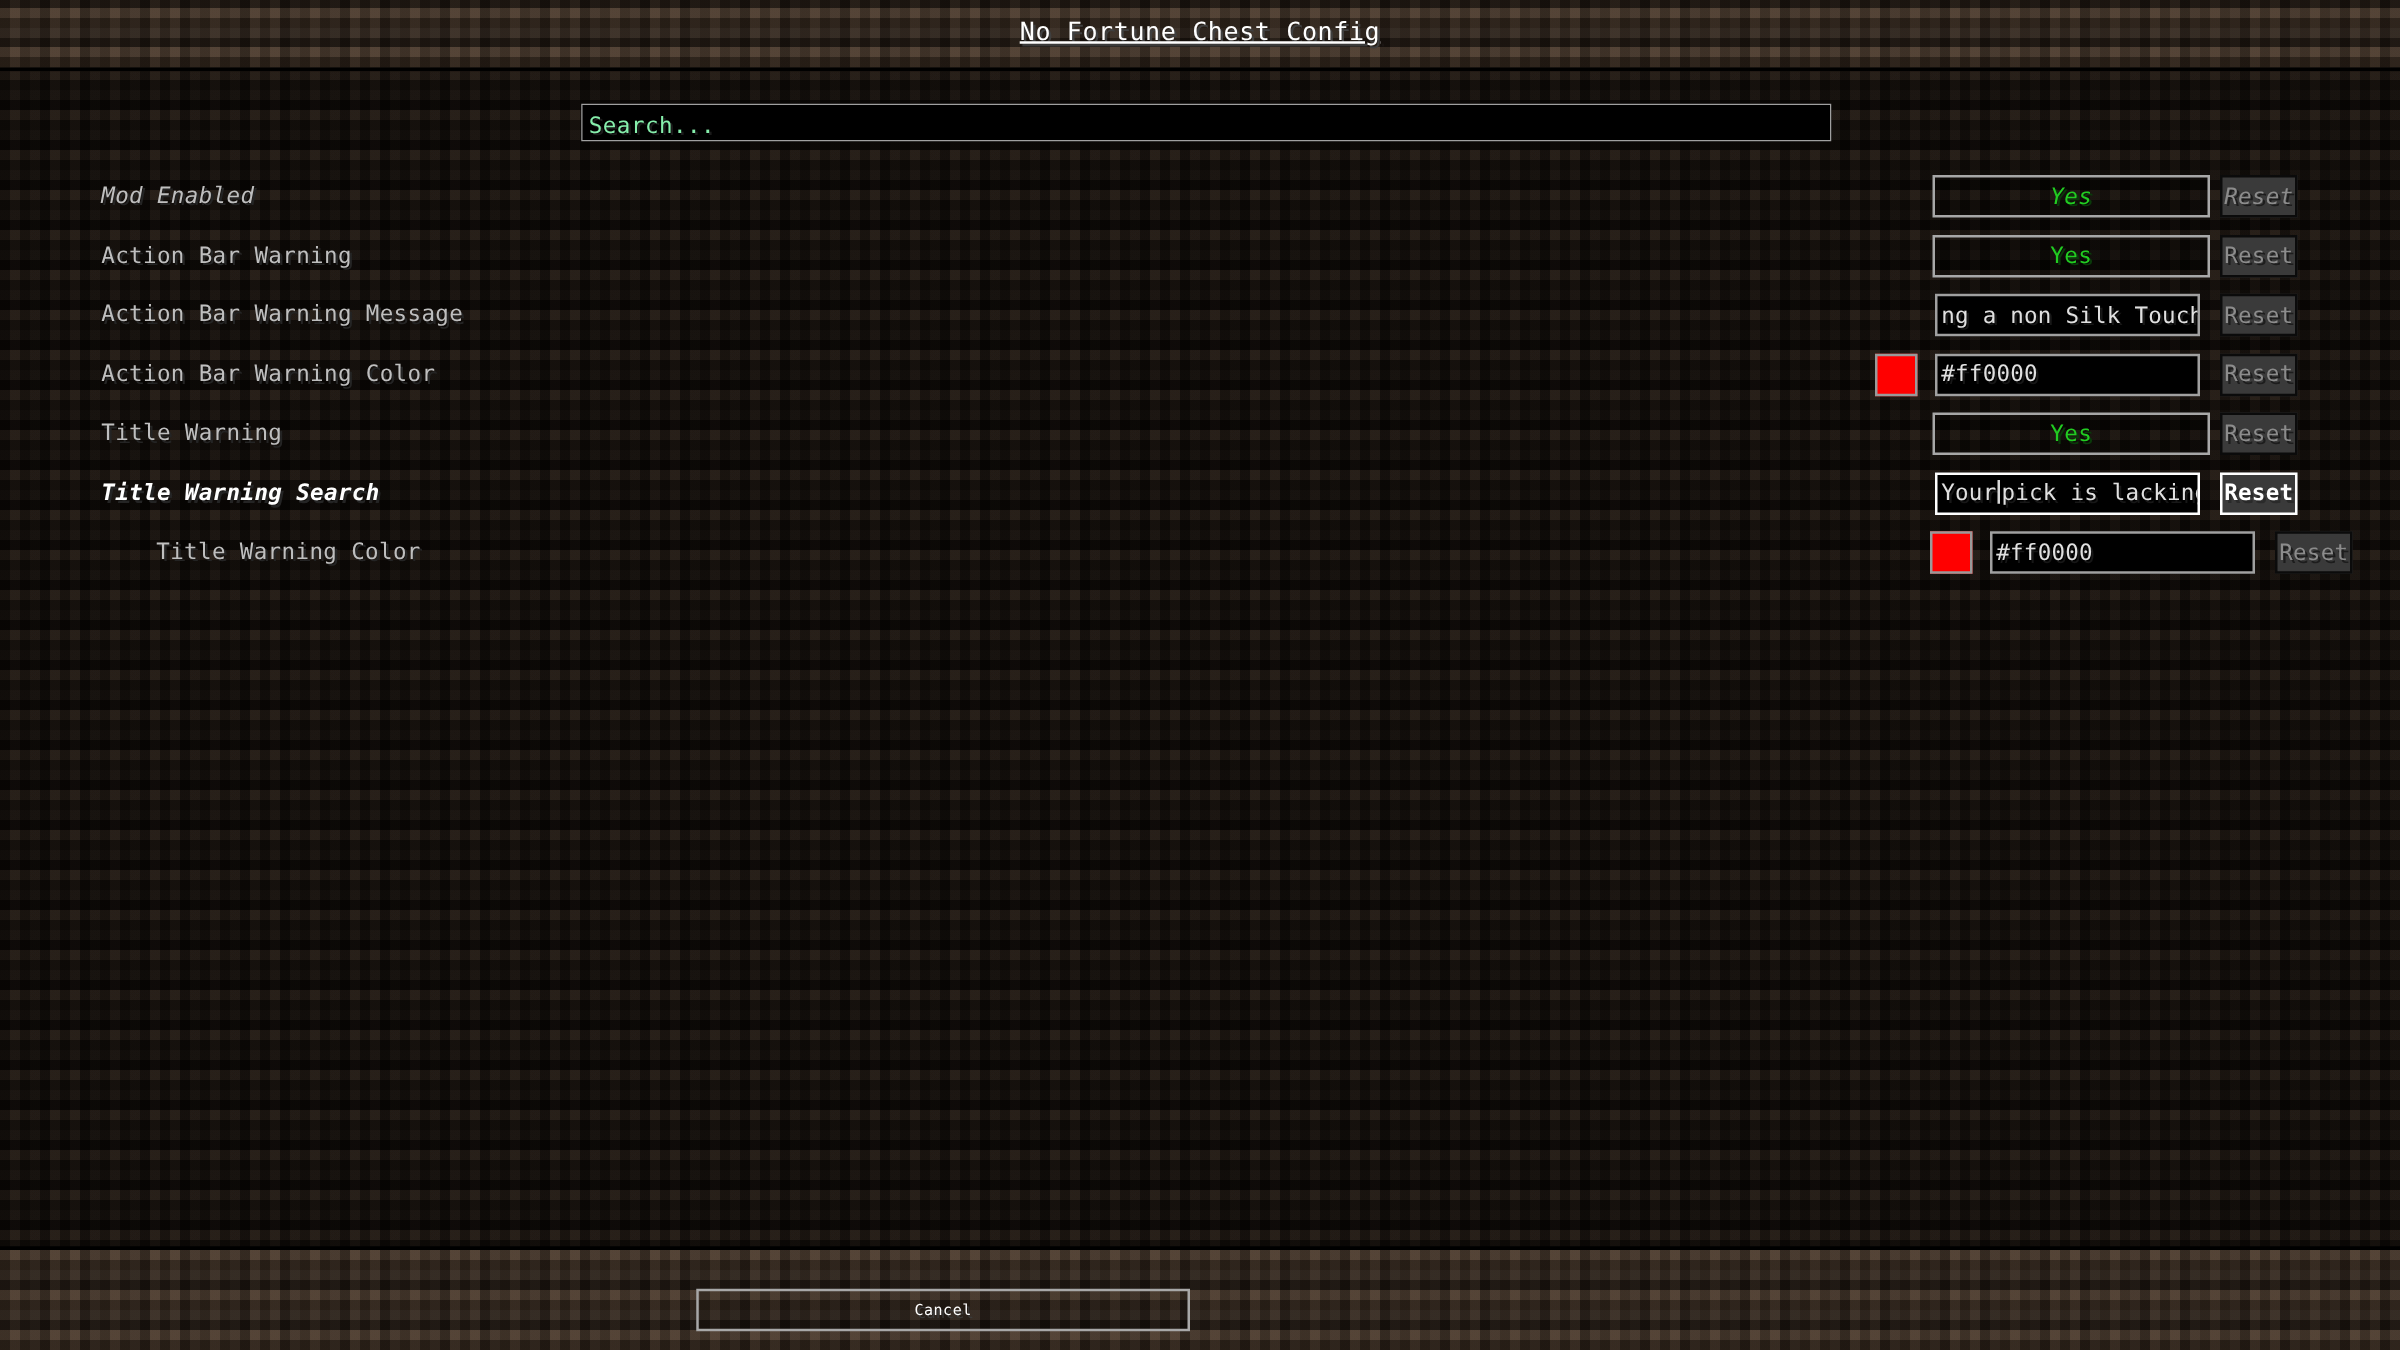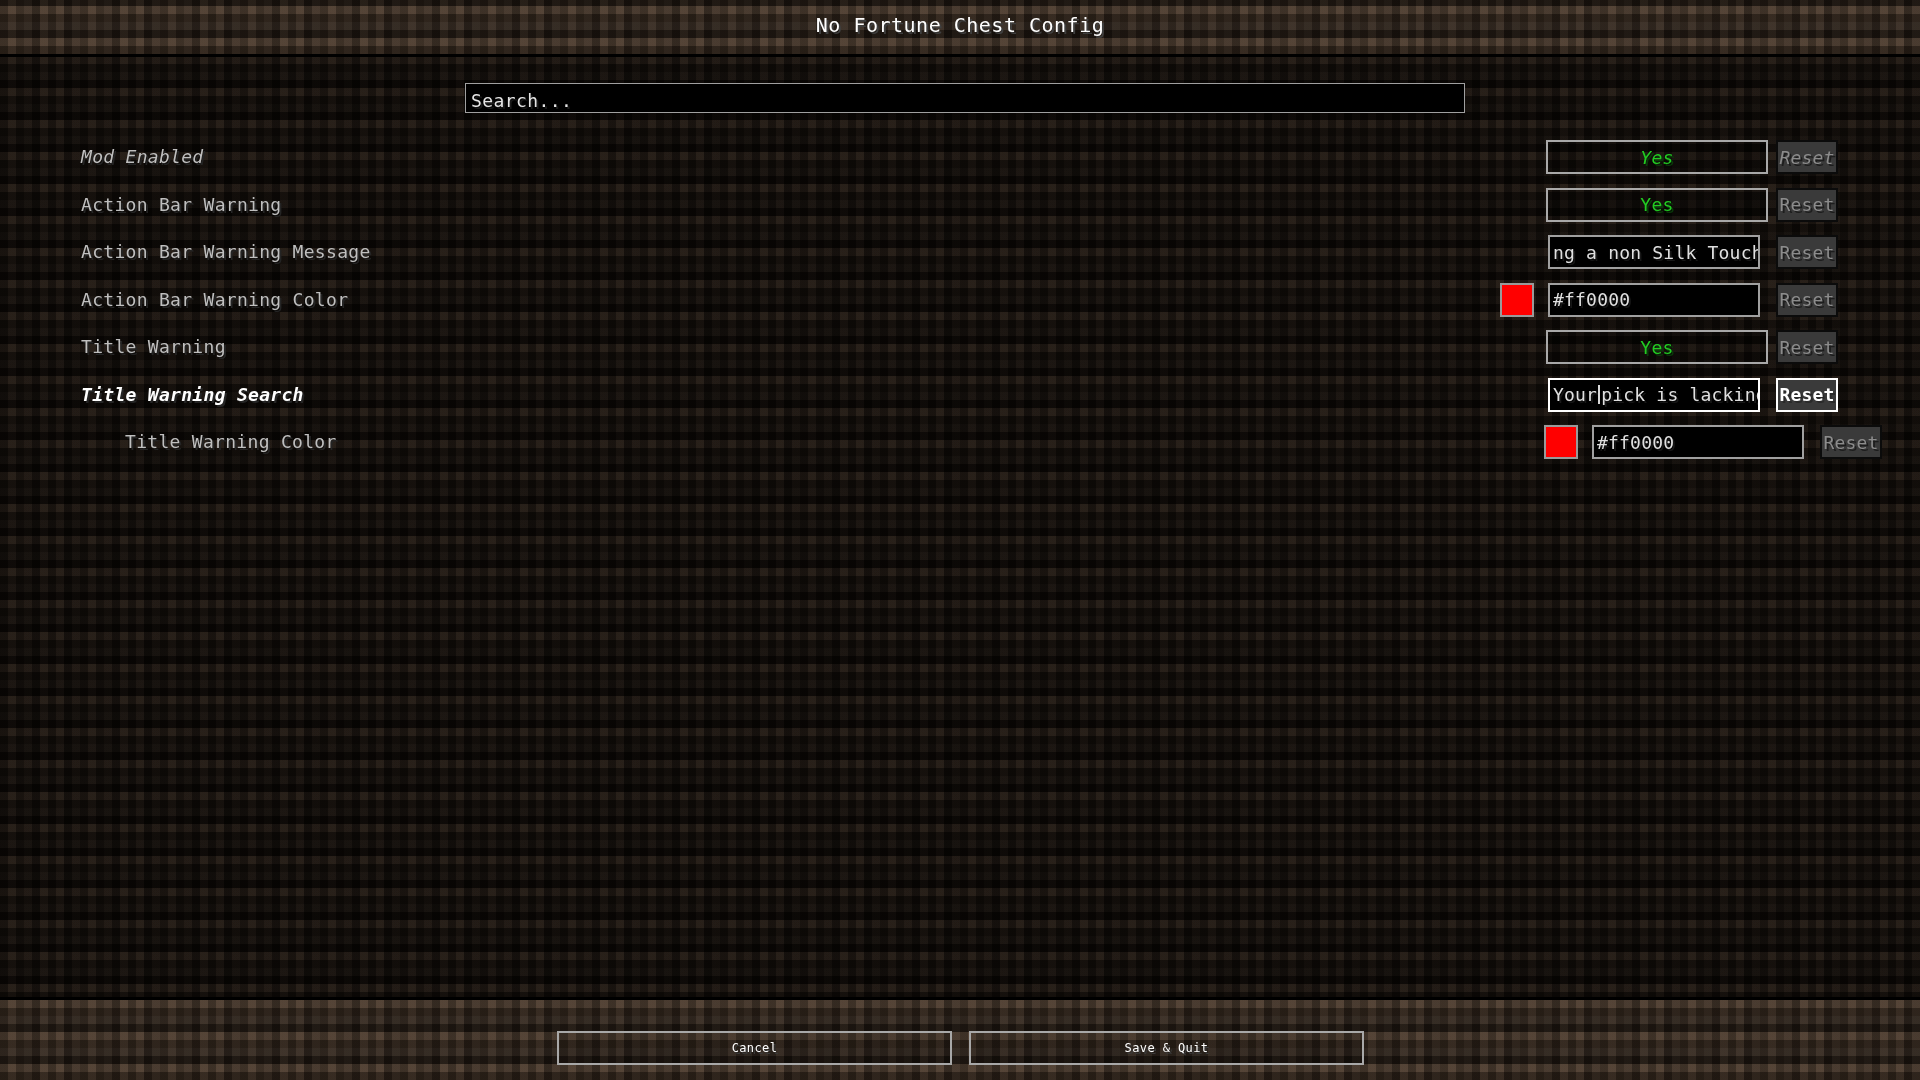--- a/index.html
+++ b/index.html
@@ -51,20 +51,21 @@
   }
   #page-title {
     position: absolute;
     left: 0; top: 13px;
     width: 1920px;
     text-align: center;
     color: #ffffff;
     font-size: 20px;
     letter-spacing: .5px;
     text-shadow: 2px 2px 0 #3f3f3f;
+    text-decoration: underline;
   }
 
   
   #body {
     position: absolute;
     left: 0; top: 57px;
     width: 1920px;
     height: 943px;
   }
 
@@ -73,21 +74,21 @@
     position: absolute;
     left: 465px; top: 26px;
     width: 1000px; height: 30px;
     background: #000;
     border: 1px solid #a0a0a0;
     box-sizing: border-box;
   }
   #search-input {
     position: absolute;
     left: 5px; top: 6px;
-    color: #e5e5e5;
+    color: #86efac;
     font-size: 18px;
     letter-spacing: .4px;
     text-shadow: 2px 2px 0 #1a1a1a;
     pointer-events: none;
   }
 
   
   .row {
     position: absolute;
     left: 0;
@@ -329,18 +330,15 @@
         </div>
       </div>
 
   </div>
 
   <div id="footer-divider"></div>
   <div id="footer" class="dirt-light">
     <div id="cancel-button" class="footer-btn">
       <span class="footer-label">Cancel</span>
     </div>
-    <div id="save-quit-button" class="footer-btn">
-      <span class="footer-label">Save &amp; Quit</span>
-    </div>
   </div>
 
 </div>
 
 </body></html>

